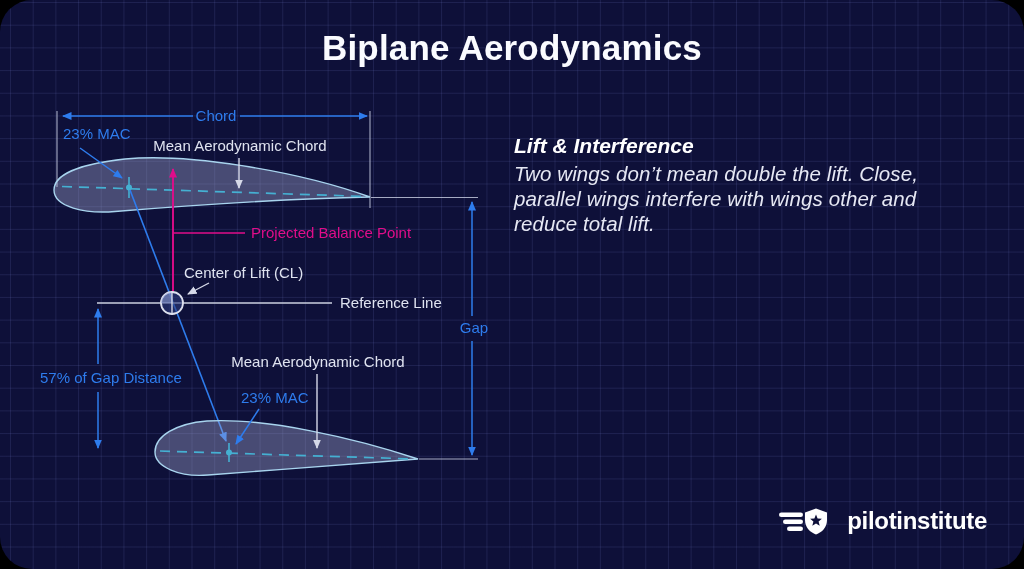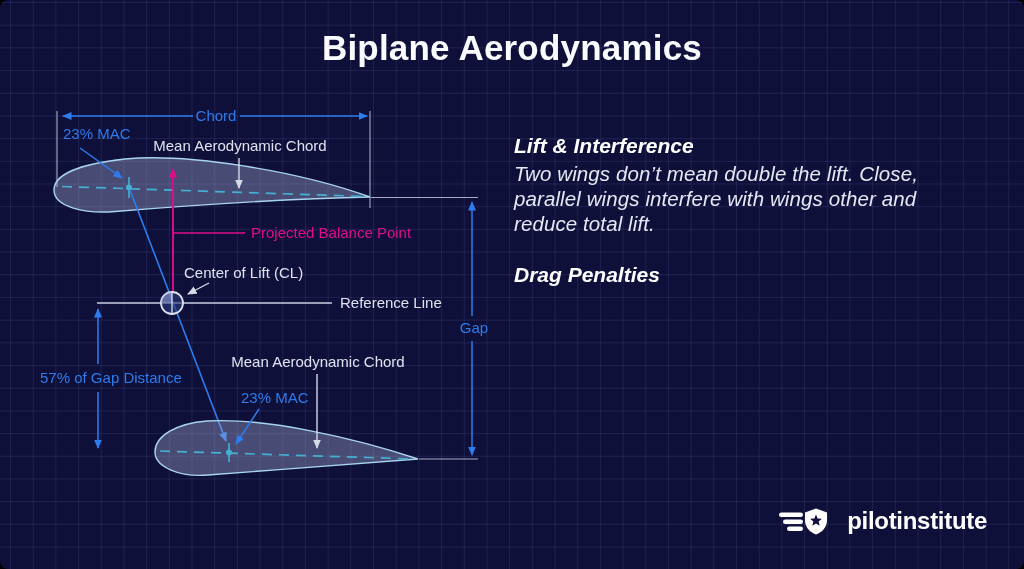--- a/index.html
+++ b/index.html
@@ -1,18 +1,18 @@
 <!DOCTYPE html>
 <html><head>
 <meta charset="utf-8">
 <style>
   html,body{margin:0;padding:0;background:#000;}
   body{width:1024px;height:569px;overflow:hidden;font-family:"Liberation Sans",sans-serif;}
   .panel{
-    position:relative;width:1024px;height:569px;border-radius:8px;overflow:hidden;
+    position:relative;width:1024px;height:569px;border-radius:32px;overflow:hidden;
     background-color:#0e1039;
     background-image:
       linear-gradient(to right, rgba(128,140,220,0.14) 1px, transparent 1px),
       linear-gradient(to bottom, rgba(128,140,220,0.14) 1px, transparent 1px);
     background-size:22.7px 22.7px;
     background-position:10px 2px;
   }
   .title{
     position:absolute;top:28px;left:0;width:100%;text-align:center;
     font-size:35px;font-weight:800;color:#fafbff;letter-spacing:.2px;
@@ -102,21 +102,20 @@
   </svg>
 
   <div class="content">
     <div class="section">
       <h2>Lift &amp; Interference</h2>
       <p>Two wings don’t mean double the lift. Close,
 parallel wings interfere with wings other and
 reduce total lift.</p>
     </div>
     <div class="section">
-      <h2>Drag Penalties</h2>
     </div>
   </div>
 
   <div class="logo">
     <svg width="52" height="36" viewBox="0 0 52 36">
       <rect x="3" y="9.5" width="24" height="4.6" rx="2.3" fill="#ffffff"></rect>
       <rect x="7" y="16.5" width="20" height="4.6" rx="2.3" fill="#ffffff"></rect>
       <rect x="11" y="23.5" width="16" height="4.6" rx="2.3" fill="#ffffff"></rect>
       <path d="M40,5.5 l11,4 v7.5 c0,7.5 -5,12.2 -11,14.5 c-6,-2.3 -11,-7 -11,-14.5 v-7.5 z" fill="#ffffff"></path>
       <polygon points="40,11.4 41.6,15.4 45.9,15.7 42.6,18.5 43.7,22.7 40,20.4 36.3,22.7 37.4,18.5 34.1,15.7 38.4,15.4" fill="#0e1039"></polygon>

